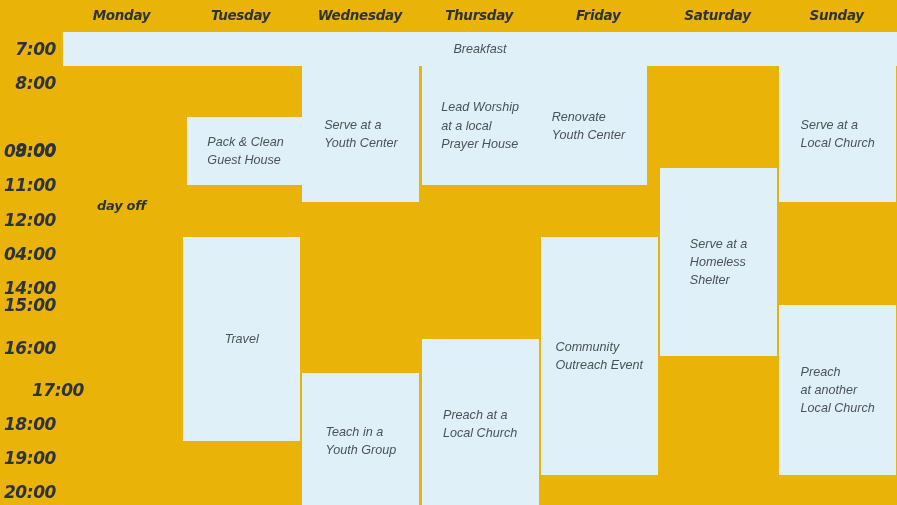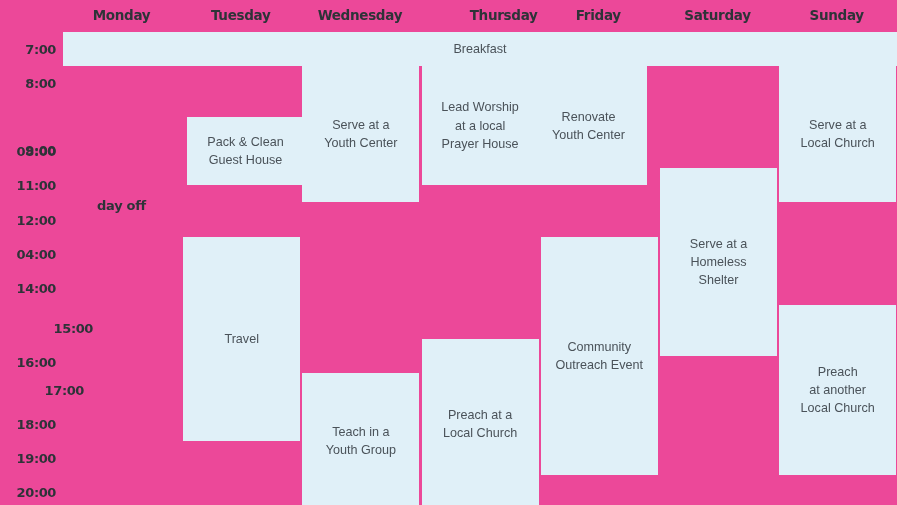--- a/index.html
+++ b/index.html
@@ -5,57 +5,58 @@
 <style>
   html, body {
     margin: 0;
     padding: 0;
     background: #ffffff;
   }
   #schedule {
     position: relative;
     width: 897px;
     height: 505px;
-    background: #ec4899;
+    background: #eab308;
     overflow: hidden;
     font-family: "Liberation Sans", sans-serif;
+    font-style: italic;
   }
   .day-header {
     position: absolute;
     top: 0;
     height: 30px;
     line-height: 30px;
     text-align: center;
     font-family: "DejaVu Sans", sans-serif;
     font-size: 13.5px;
     font-weight: bold;
     letter-spacing: -0.3px;
     color: #2e3338;
     white-space: nowrap;
   }
   .time-label {
     position: absolute;
     left: 0;
     width: 56px;
     text-align: right;
     font-family: "DejaVu Sans", sans-serif;
-    font-size: 13px;
+    font-size: 17px;
     font-weight: bold;
     letter-spacing: -0.4px;
     color: #2e3338;
     transform: translateY(-50%);
   }
   .event {
     position: absolute;
     background: #e0f0f8;
     box-sizing: border-box;
     display: flex;
     align-items: center;
     justify-content: center;
-    text-align: center;
+    text-align: left;
     padding: 4px 6px;
     font-family: "Liberation Sans", sans-serif;
     font-size: 12.6px;
     line-height: 1.45;
     color: #4a5259;
   }
   .event.breakfast {
     font-size: 12.6px;
   }
   .dayoff {
@@ -72,36 +73,36 @@
   .event span { display: block; }
 </style>
 </head>
 <body>
 
 <div id="schedule">
   <div id="headers">
       <div class="day-header" style="left: 63px; width: 117px;"><span>Monday</span></div>
       <div class="day-header" style="left: 182.2px; width: 117px;"><span>Tuesday</span></div>
       <div class="day-header" style="left: 301.4px; width: 117px;"><span>Wednesday</span></div>
-      <div class="day-header" style="left: 420.6px; width: 117px; text-align: right;"><span>Thursday</span></div>
+      <div class="day-header" style="left: 420.6px; width: 117px;"><span>Thursday</span></div>
       <div class="day-header" style="left: 539.8px; width: 117px;"><span>Friday</span></div>
       <div class="day-header" style="left: 659px; width: 117px;"><span>Saturday</span></div>
       <div class="day-header" style="left: 778.2px; width: 117px;"><span>Sunday</span></div>
     </div>
   <div id="times">
       <div class="time-label" style="top: 49.05px;"><span>7:00</span></div>
       <div class="time-label" style="top: 83.15px;"><span>8:00</span></div>
       <div class="time-label" style="top: 122px; margin-top: 28px;"><span>9:00</span></div>
       <div class="time-label" style="top: 151.35px;"><span>08:00</span></div>
       <div class="time-label" style="top: 185.45px;"><span>11:00</span></div>
       <div class="time-label" style="top: 219.55px;"><span>12:00</span></div>
       <div class="time-label" style="top: 253.65px;"><span>04:00</span></div>
       <div class="time-label" style="top: 287.75px;"><span>14:00</span></div>
-      <div class="time-label" style="top: 328px; padding-left: 37px;"><span>15:00</span></div>
-      <div class="time-label" style="top: 362px;"><span>16:00</span></div>
+      <div class="time-label" style="top: 305px;"><span>15:00</span></div>
+      <div class="time-label" style="top: 348px;"><span>16:00</span></div>
       <div class="time-label" style="top: 390.05px; margin-left: 28px;"><span>17:00</span></div>
       <div class="time-label" style="top: 424.15px;"><span>18:00</span></div>
       <div class="time-label" style="top: 458.25px;"><span>19:00</span></div>
       <div class="time-label" style="top: 492.35px;"><span>20:00</span></div>
     </div>
   <div id="events">
       <div class="event breakfast" style="top: 32px; height: 34.1px; left: 63px; width: 834px;">
         <div>
           <span>Breakfast</span>
         </div>

